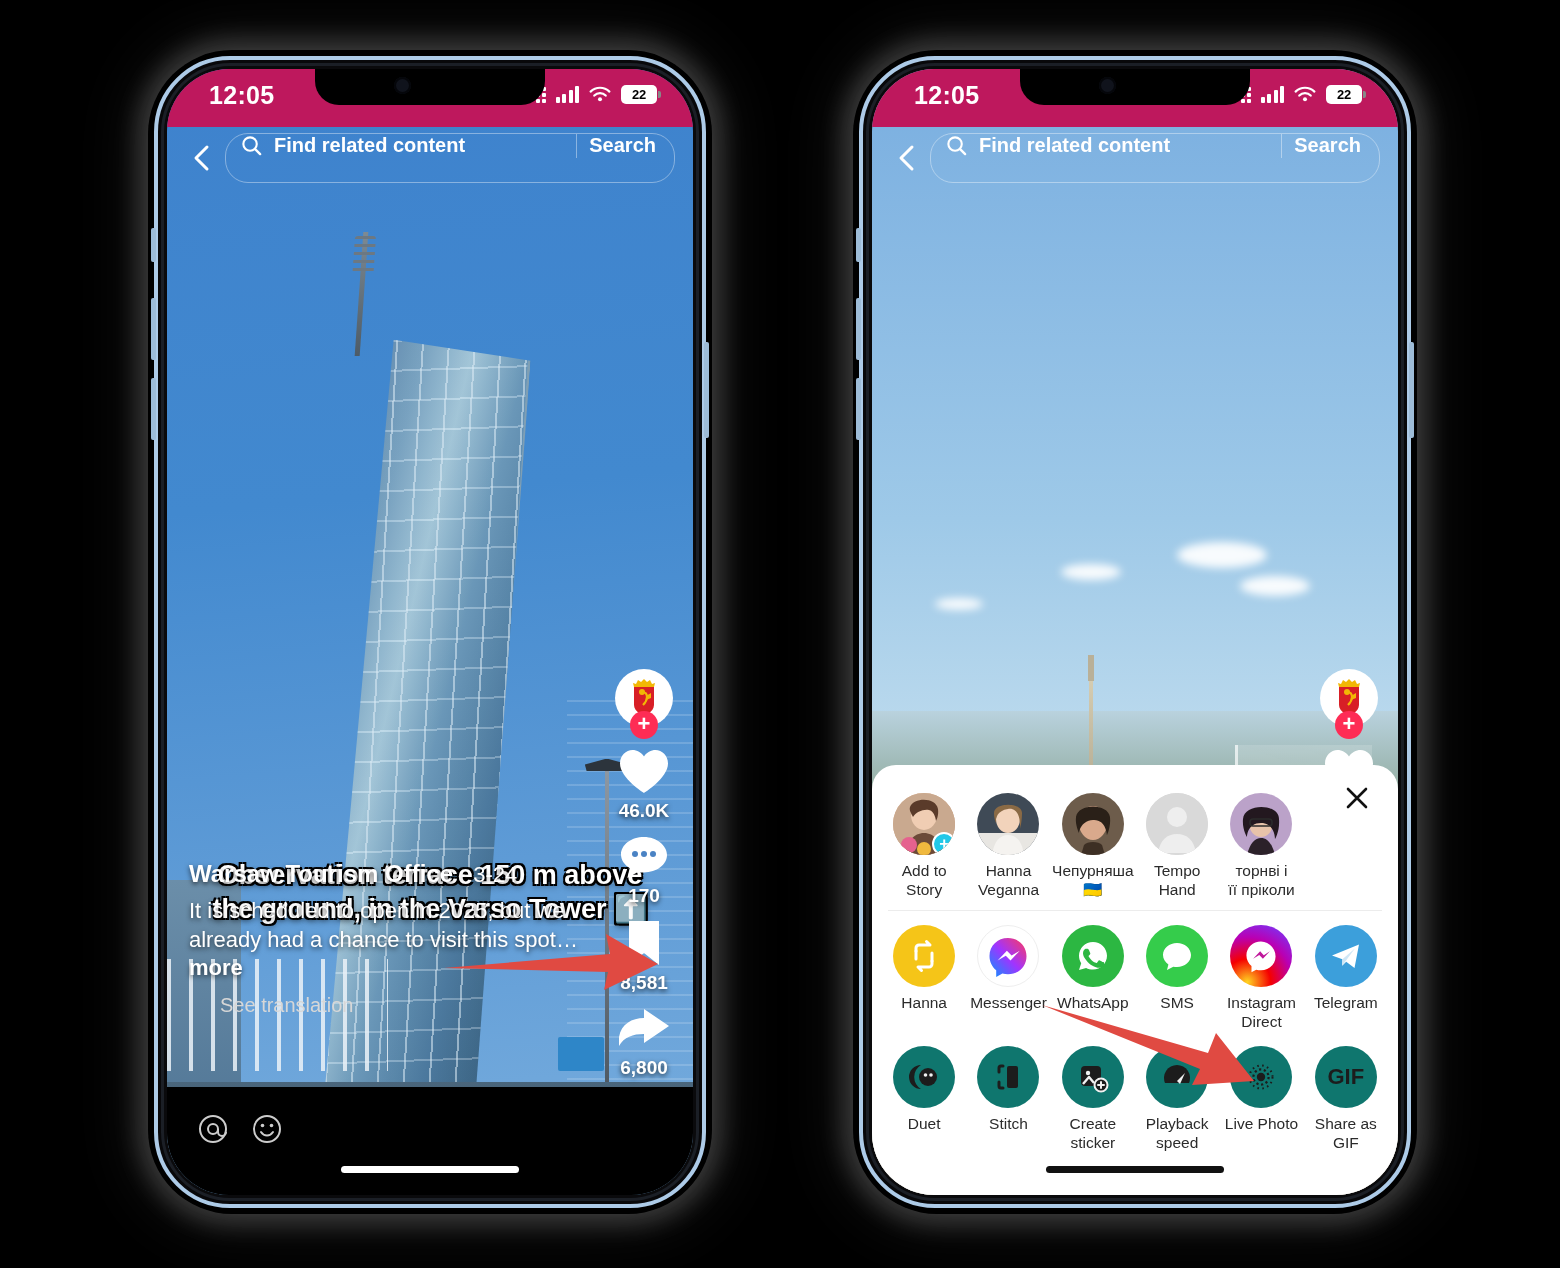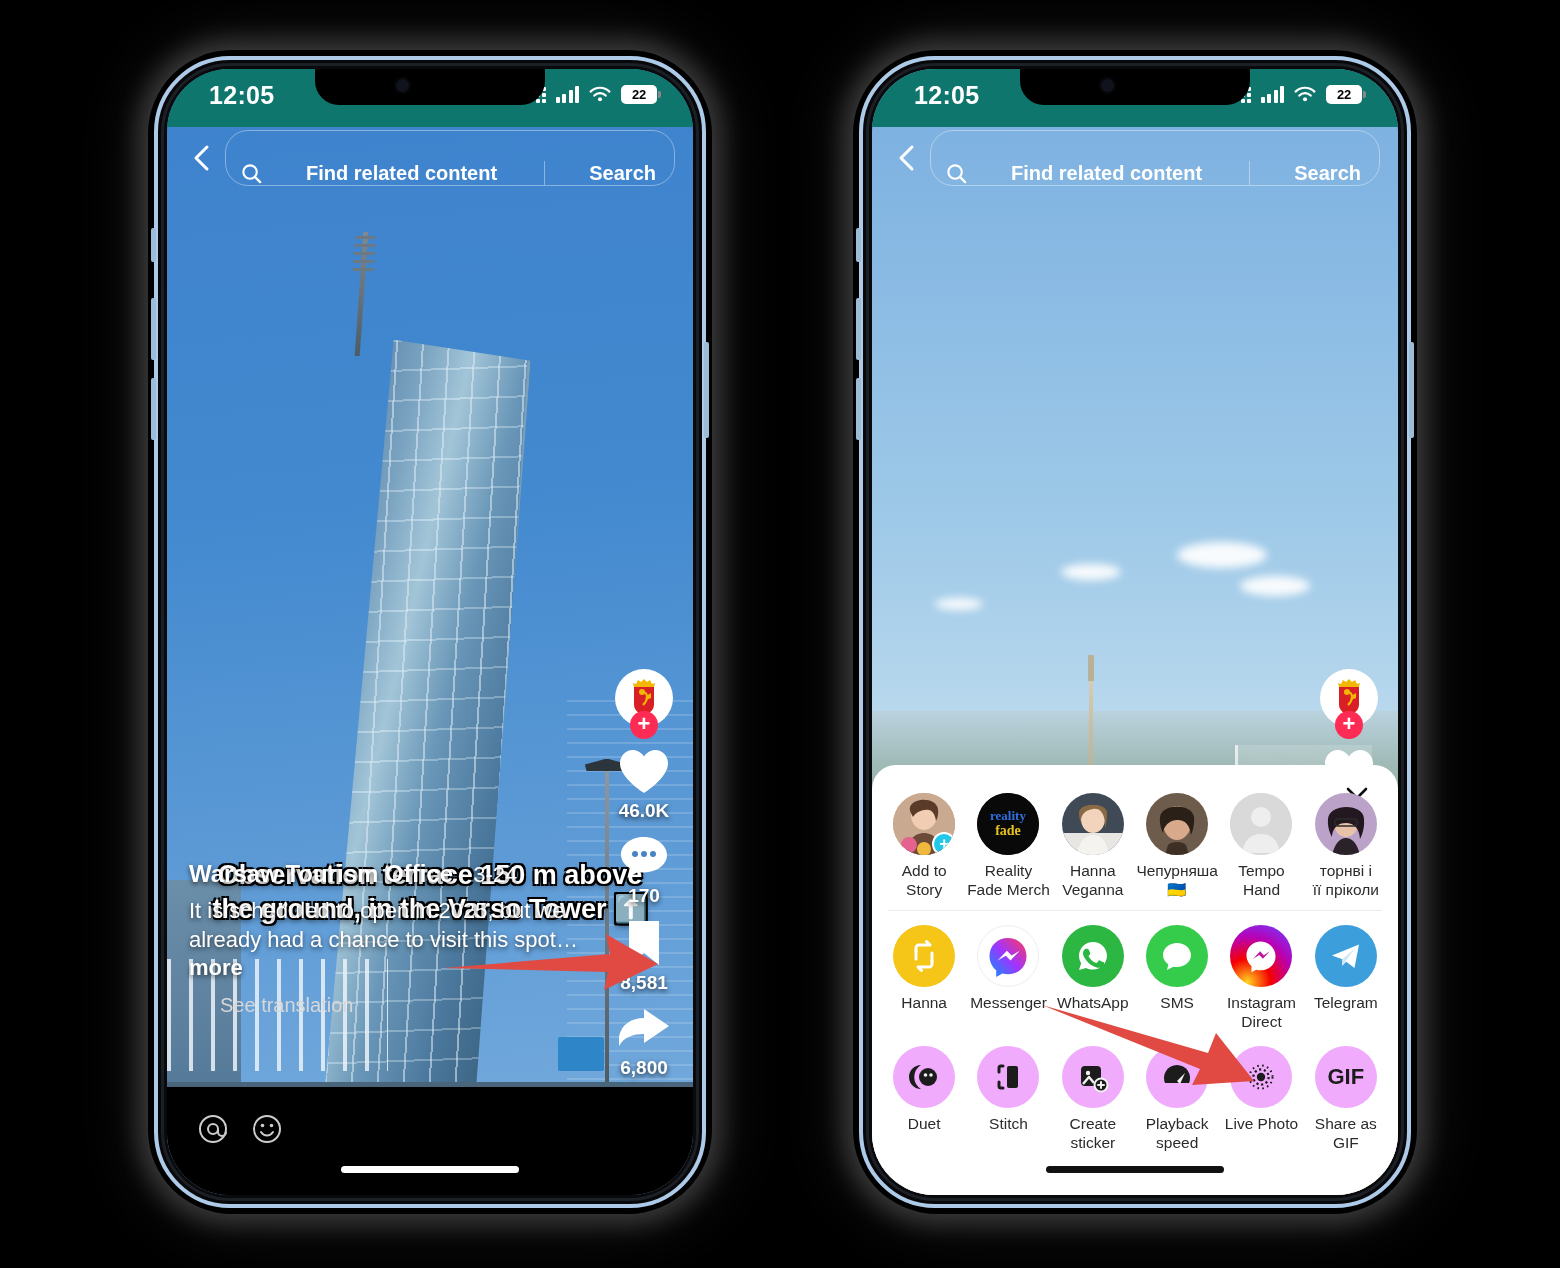--- a/index.html
+++ b/index.html
@@ -32,21 +32,21 @@
   .btn-pwr    { right:11px; top:300px; width:5px; height:96px; }
 
   .screen {
     position:absolute; left:27px; top:27px; right:27px; bottom:27px;
     border-radius:62px; background:#000; overflow:hidden;
   }
 
   
   .statusbar {
     position:absolute; left:0; top:0; width:100%; height:58px;
-    z-index:40; color:#fff; background:#0f766e;
+    z-index:40; color:#fff; background:#be185d;
   }
   .sb-time { position:absolute; left:42px; top:12px; font-size:25px; font-weight:bold; letter-spacing:0.3px; }
   .sb-right { position:absolute; right:36px; top:16px; display:flex; align-items:center; gap:9px; }
   .notch {
     position:absolute; left:50%; transform:translateX(-50%); top:-10px;
     width:230px; height:46px; background:#000; border-radius:0 0 24px 24px; z-index:41;
   }
   .camdot { position:absolute; left:50%; margin-left:-36px; top:8px; width:17px; height:17px;
             border-radius:50%; background:#10131c; box-shadow: inset 0 0 0 2px #05060a; z-index:42;}
 
@@ -59,22 +59,22 @@
   .batt { position:relative; width:36px; height:19px; border-radius:5px;
           background:#fff; display:flex; align-items:center; justify-content:center; }
   .batt span { font-size:13px; font-weight:bold; color:#000; letter-spacing:-0.2px; }
   .batt:after { content:""; position:absolute; right:-4px; top:6px; width:3px; height:7px;
                 background:#888; border-radius:0 2px 2px 0; }
 
   
   .searchbar { position:absolute; left:0; top:58px; width:100%; height:62px; z-index:30;
                display:flex; align-items:center; padding:0 18px; }
   .backchev { width:34px; height:34px; position:relative; flex:0 0 34px; margin-right:6px; }
-  .searchpill { flex:1; height:56px; border-radius:23px; border:1.5px solid rgba(255,255,255,0.38);
-                display:flex; align-items:flex-end; padding:0 14px;gap:32px; }
+  .searchpill { flex:1; height:50px; border-radius:23px; border:1.5px solid rgba(255,255,255,0.38);
+                display:flex; align-items:flex-start; padding:0 14px; }
   .searchpill .q { width:23px; height:23px; margin-right:11px; flex:0 0 23px; }
   .sp-text { flex:1; color:#fff; font-size:20px; font-weight:600; }
   .sp-div { width:1.5px; height:24px; background:rgba(255,255,255,0.4); margin:0 12px; }
   .sp-btn { color:#fff; font-size:20px; font-weight:bold; padding-right:4px; }
 
   
   .video { position:absolute; left:0; top:0; width:100%; height:100%; overflow:hidden; }
 
   
   .sky1 { position:absolute; inset:0;
@@ -184,21 +184,21 @@
   .sheet { position:absolute; left:0; bottom:0; width:100%; height:430px; background:#fff;
            border-radius:24px 24px 0 0; z-index:34; padding-top:14px; }
   .sheet-title { text-align:center; font-size:22px; font-weight:bold; color:#111; margin-top:8px; }
   .sheet-x { position:absolute; right:26px; top:18px; width:30px; height:30px; }
   .grid { display:grid; grid-template-columns:repeat(6,1fr); padding:0 10px; }
   .cell { text-align:center; padding-top:14px; }
   .cell .ic { width:62px; height:62px; border-radius:50%; margin:0 auto 7px auto;
               position:relative; overflow:hidden; display:flex; align-items:center; justify-content:center; }
   .cell .lbl { font-size:15.5px; color:#2b2b2b; line-height:1.22; }
   .row-div { height:1px; background:#ececec; margin:10px 16px 0 16px; }
-  .soft { background:#f0abfc; }
+  .soft { background:#0f766e; }
   .soft svg { width:32px; height:32px; }
 
   
   .arrow { position:absolute; z-index:60; }
 </style>
 </head>
 <body>
 
 <div class="stage">
 
@@ -502,33 +502,20 @@
                   <circle cx="31" cy="56" r="7" fill="#f0b93e"></circle>
               </svg>
               <div style="position:absolute;right:-1px;bottom:-1px;width:24px;height:24px;border-radius:50%;background:#22c8e8;border:2.5px solid #fff;color:#fff;font-size:17px;line-height:20px;font-weight:bold;text-align:center;">+</div>
             </div>
             <div class="lbl">
               <div>Add to</div>
               <div>Story</div>
             </div>
           </div>
 
-          <div class="cell">
-            <div class="ic" style="background:#0b0b0b;">
-              <svg viewBox="0 0 62 62" width="62" height="62">
-                <circle cx="31" cy="31" r="31" fill="#090909"></circle>
-                <text x="31" y="27" font-size="13" font-weight="bold" fill="#2f6fe0" text-anchor="middle" font-family="'Liberation Serif',serif">reality</text>
-                <text x="31" y="42" font-size="14" font-weight="bold" fill="#e8c21c" text-anchor="middle" font-family="'Liberation Serif',serif">fade</text>
-              </svg>
-            </div>
-            <div class="lbl">
-              <div>Reality</div>
-              <div>Fade Merch</div>
-            </div>
-          </div>
 
           <div class="cell">
             <div class="ic">
               <svg viewBox="0 0 62 62" width="62" height="62">
                 <rect width="62" height="62" fill="#3f4a56"></rect>
                 <path d="M0 40h62v22H0z" fill="#e8e6e2"></path>
                 <ellipse cx="31" cy="26" rx="12" ry="14" fill="#f2d3bb"></ellipse>
                 <path d="M17 20c0-11 28-11 28 0 0 9-2 16-2 16s2-22-12-20-12 14-12 14-2-4-2-10z" fill="#8a6a45"></path>
                 <path d="M15 62c2-14 8-20 16-20s14 6 16 20z" fill="#f5f3f0"></path>
               </svg>

